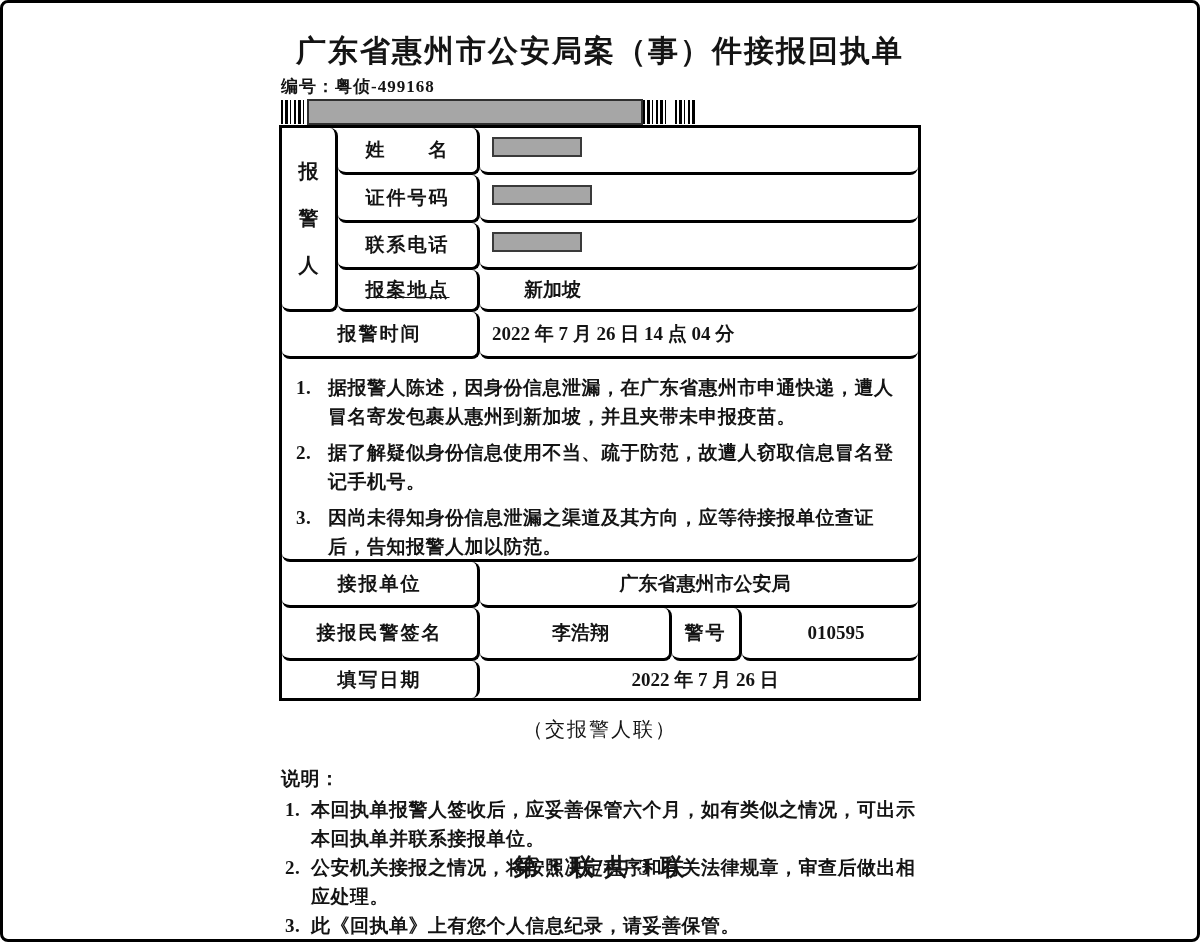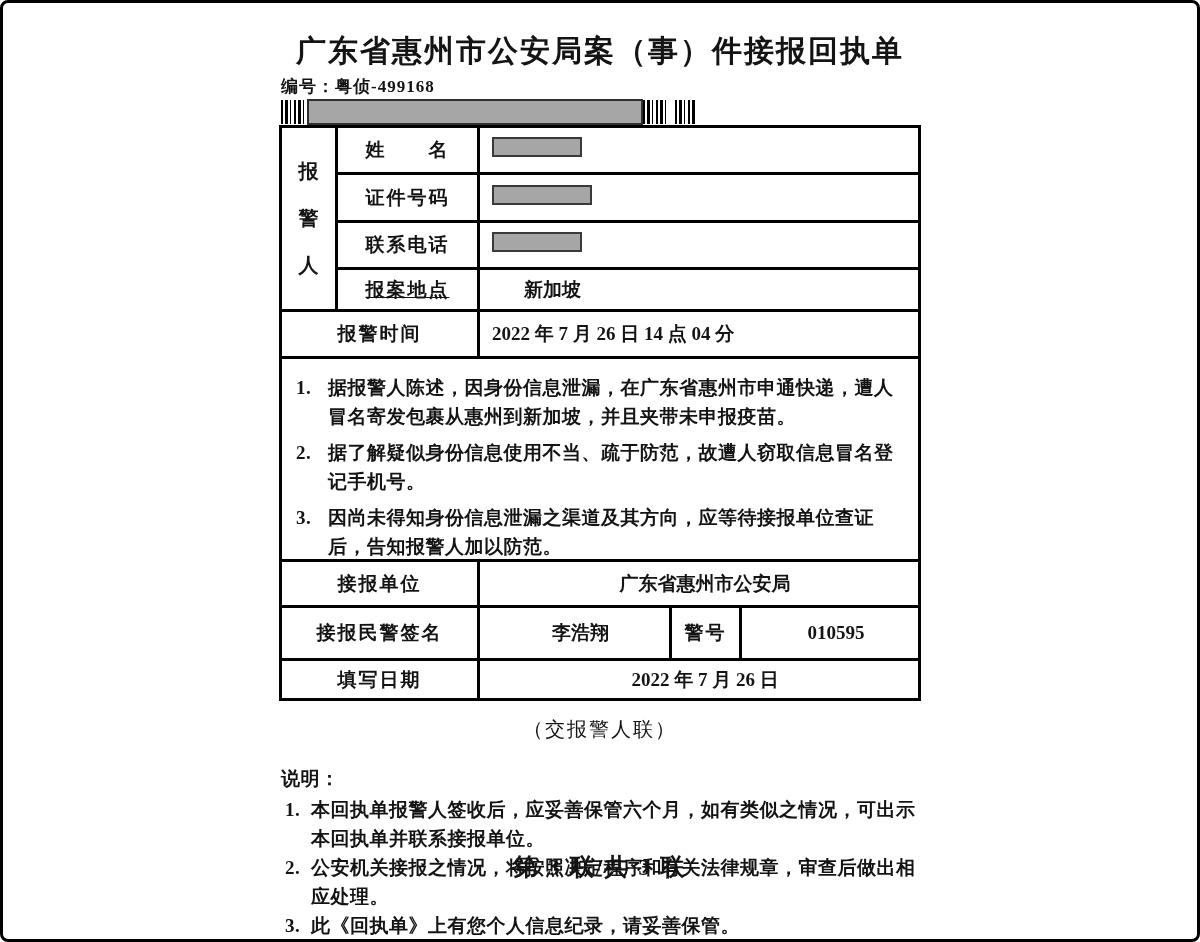--- a/index.html
+++ b/index.html
@@ -42,20 +42,21 @@
     border:3px solid #000;box-sizing:border-box;background:#fff;
     display:grid;
     grid-template-columns:56px 142px 192px 70px 1fr;
     grid-template-rows:47px 48px 47px 42px 47px 1fr 46px 53px 37px;
     font-size:19px;font-weight:bold;
   }
   .c{
     border-right:3px solid #000;border-bottom:3px solid #000;
     box-sizing:border-box;display:flex;align-items:center;
     overflow:hidden;
+    border-radius:8px;
   }
   .no-r{border-right:none;}
   .no-b{border-bottom:none;}
   .lbl{justify-content:center;letter-spacing:2px;text-align:center;}
   .val{padding-left:12px;}
   .ctr{justify-content:center;padding-left:12px;}
   .reporter{
     grid-row:1/5;grid-column:1/2;
     flex-direction:column;justify-content:space-evenly;
     padding:10px 0;font-size:20px;letter-spacing:0;

